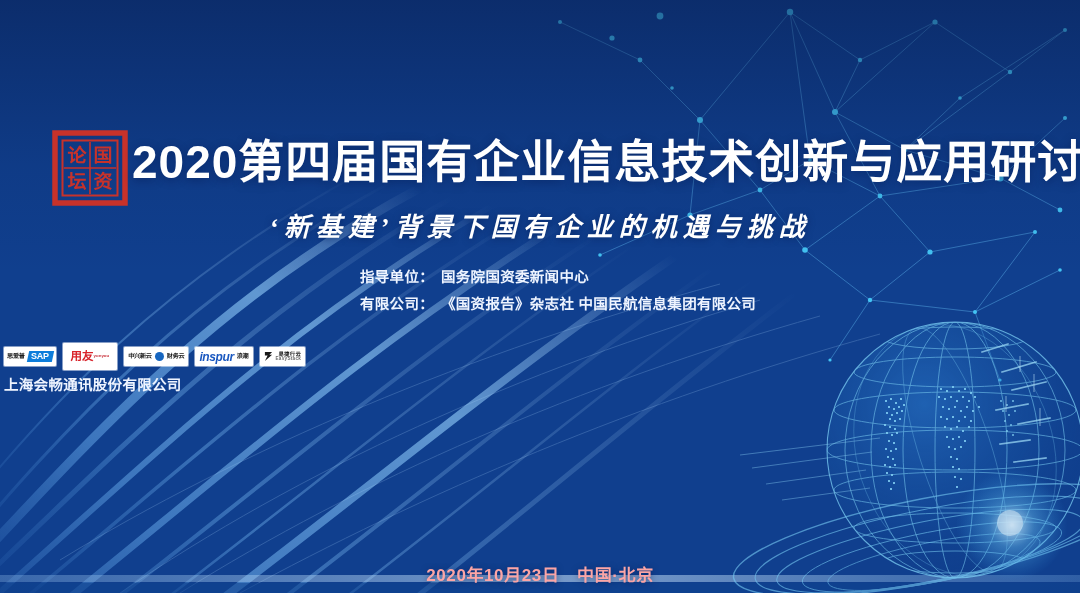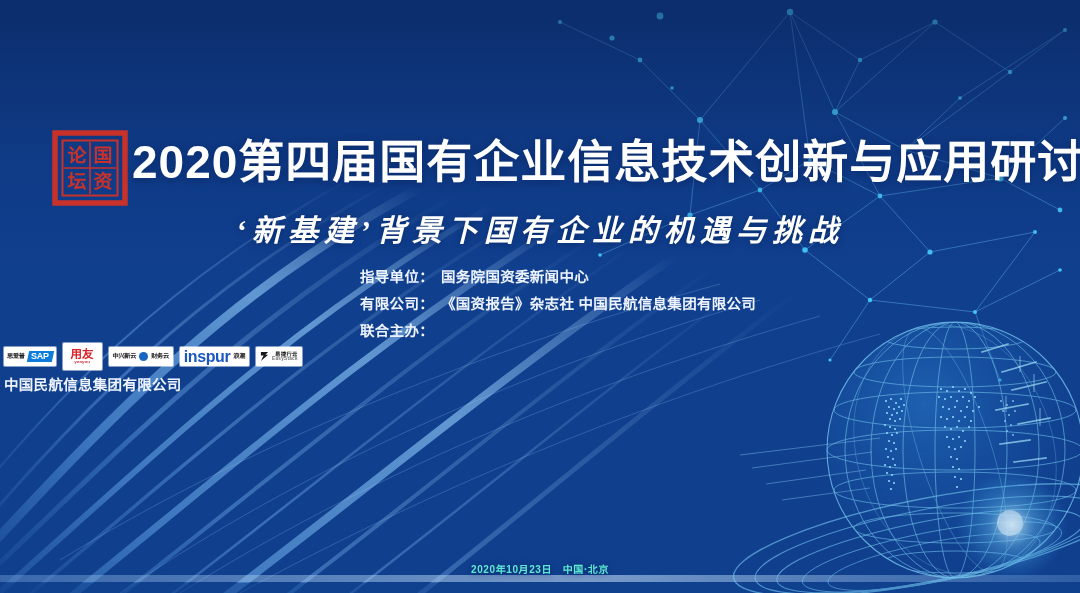--- a/index.html
+++ b/index.html
@@ -52,21 +52,21 @@
     color:#ffffff;
     white-space:nowrap;
     text-shadow:0 2px 10px rgba(0,20,70,.45);
   }
   .subtitle{
     position:absolute;left:0;right:0;top:206px;
     text-align:center;
     font-family:"Liberation Serif","DejaVu Serif",serif;
     font-style:italic;
     font-weight:700;
-    font-size:30px;
+    font-size:26px;
     letter-spacing:6px;
     color:#ffffff;
     text-shadow:0 1px 7px rgba(0,25,80,.55);
   }
 
   
   .info{
     position:absolute;left:4px;top:262px;width:1080px;
   }
   .row{
@@ -115,39 +115,39 @@
   .chip .yy{
     font-size:11.5px;font-weight:700;color:#d8232a;
     line-height:1;letter-spacing:0;
   }
   .chip .yy-sub{font-size:4.4px;color:#c8303a;letter-spacing:0;line-height:1;}
   .chip .dot{
     width:9px;height:9px;border-radius:50%;
     background:#1766c0;flex:none;
   }
   .chip .inspur{
-    font-size:16px;font-weight:700;color:#1a58c0;
-    line-height:1;letter-spacing:-.4px;
+    font-size:12px;font-weight:700;color:#1a58c0;
+    font-style:italic;line-height:1;letter-spacing:-.4px;
   }
   .chip .es{
     width:9px;height:11px;flex:none;
   }
   .chip .stack{
     display:flex;flex-direction:column;line-height:1;
   }
   .chip .stack .t1{font-size:5.4px;font-weight:700;color:#1a1a1a;}
   .chip .stack .t2{font-size:4.6px;font-weight:700;color:#6a6a6a;}
 
   
   .footer{
     position:absolute;left:0;right:0;top:561px;
     text-align:center;
-    font-size:10px;font-weight:700;
+    font-size:17px;font-weight:700;
     letter-spacing:.6px;
-    color:#5eead4;
+    color:#fca5a5;
     text-shadow:0 1px 6px rgba(0,20,70,.5);
   }
 </style>
 </head>
 <body>
 
 <div id="stage">
 
   <div class="bg bg-base"></div>
 
@@ -460,32 +460,31 @@
         <span class="lbl">指导单位：</span>
         <span class="val">国务院国资委新闻中心</span>
       </div>
 
       <div class="row">
         <span class="lbl">有限公司：</span>
         <span class="val">《国资报告》杂志社  中国民航信息集团有限公司</span>
       </div>
 
       <div class="row">
-        <span class="lbl">联合主办：</span>
       </div>
 
       <div class="row">
         <span class="val sponsors">
 
           <span class="chip">
             <span class="cn">思爱普</span>
             <span class="sap"><i>SAP</i></span>
           </span>
 
-          <span class="chip" style="flex-direction:column;gap:0;padding:4px 8px;">
+          <span class="chip" style="gap:0;padding:4px 8px;">
             <span class="yy">用友</span>
             <span class="yy-sub">yonyou</span>
           </span>
 
           <span class="chip" style="padding:0 4px;">
             <span class="cn">中兴新云</span>
             <span class="dot"></span>
             <span class="cn">财务云</span>
           </span>
 
@@ -501,21 +500,21 @@
             <span class="stack">
               <span class="t1">易捷行云</span>
               <span class="t2">EasyStack</span>
             </span>
           </span>
 
         </span>
       </div>
 
       <div class="row">
-        <span class="val">中国民航信息集团有限公司</span>
+        <span class="val">上海会畅通讯股份有限公司</span>
       </div>
 
     </div>
 
     <div class="footer">2020年10月23日　中国·北京</div>
 
   </div>
 </div>
 
 </body></html>

